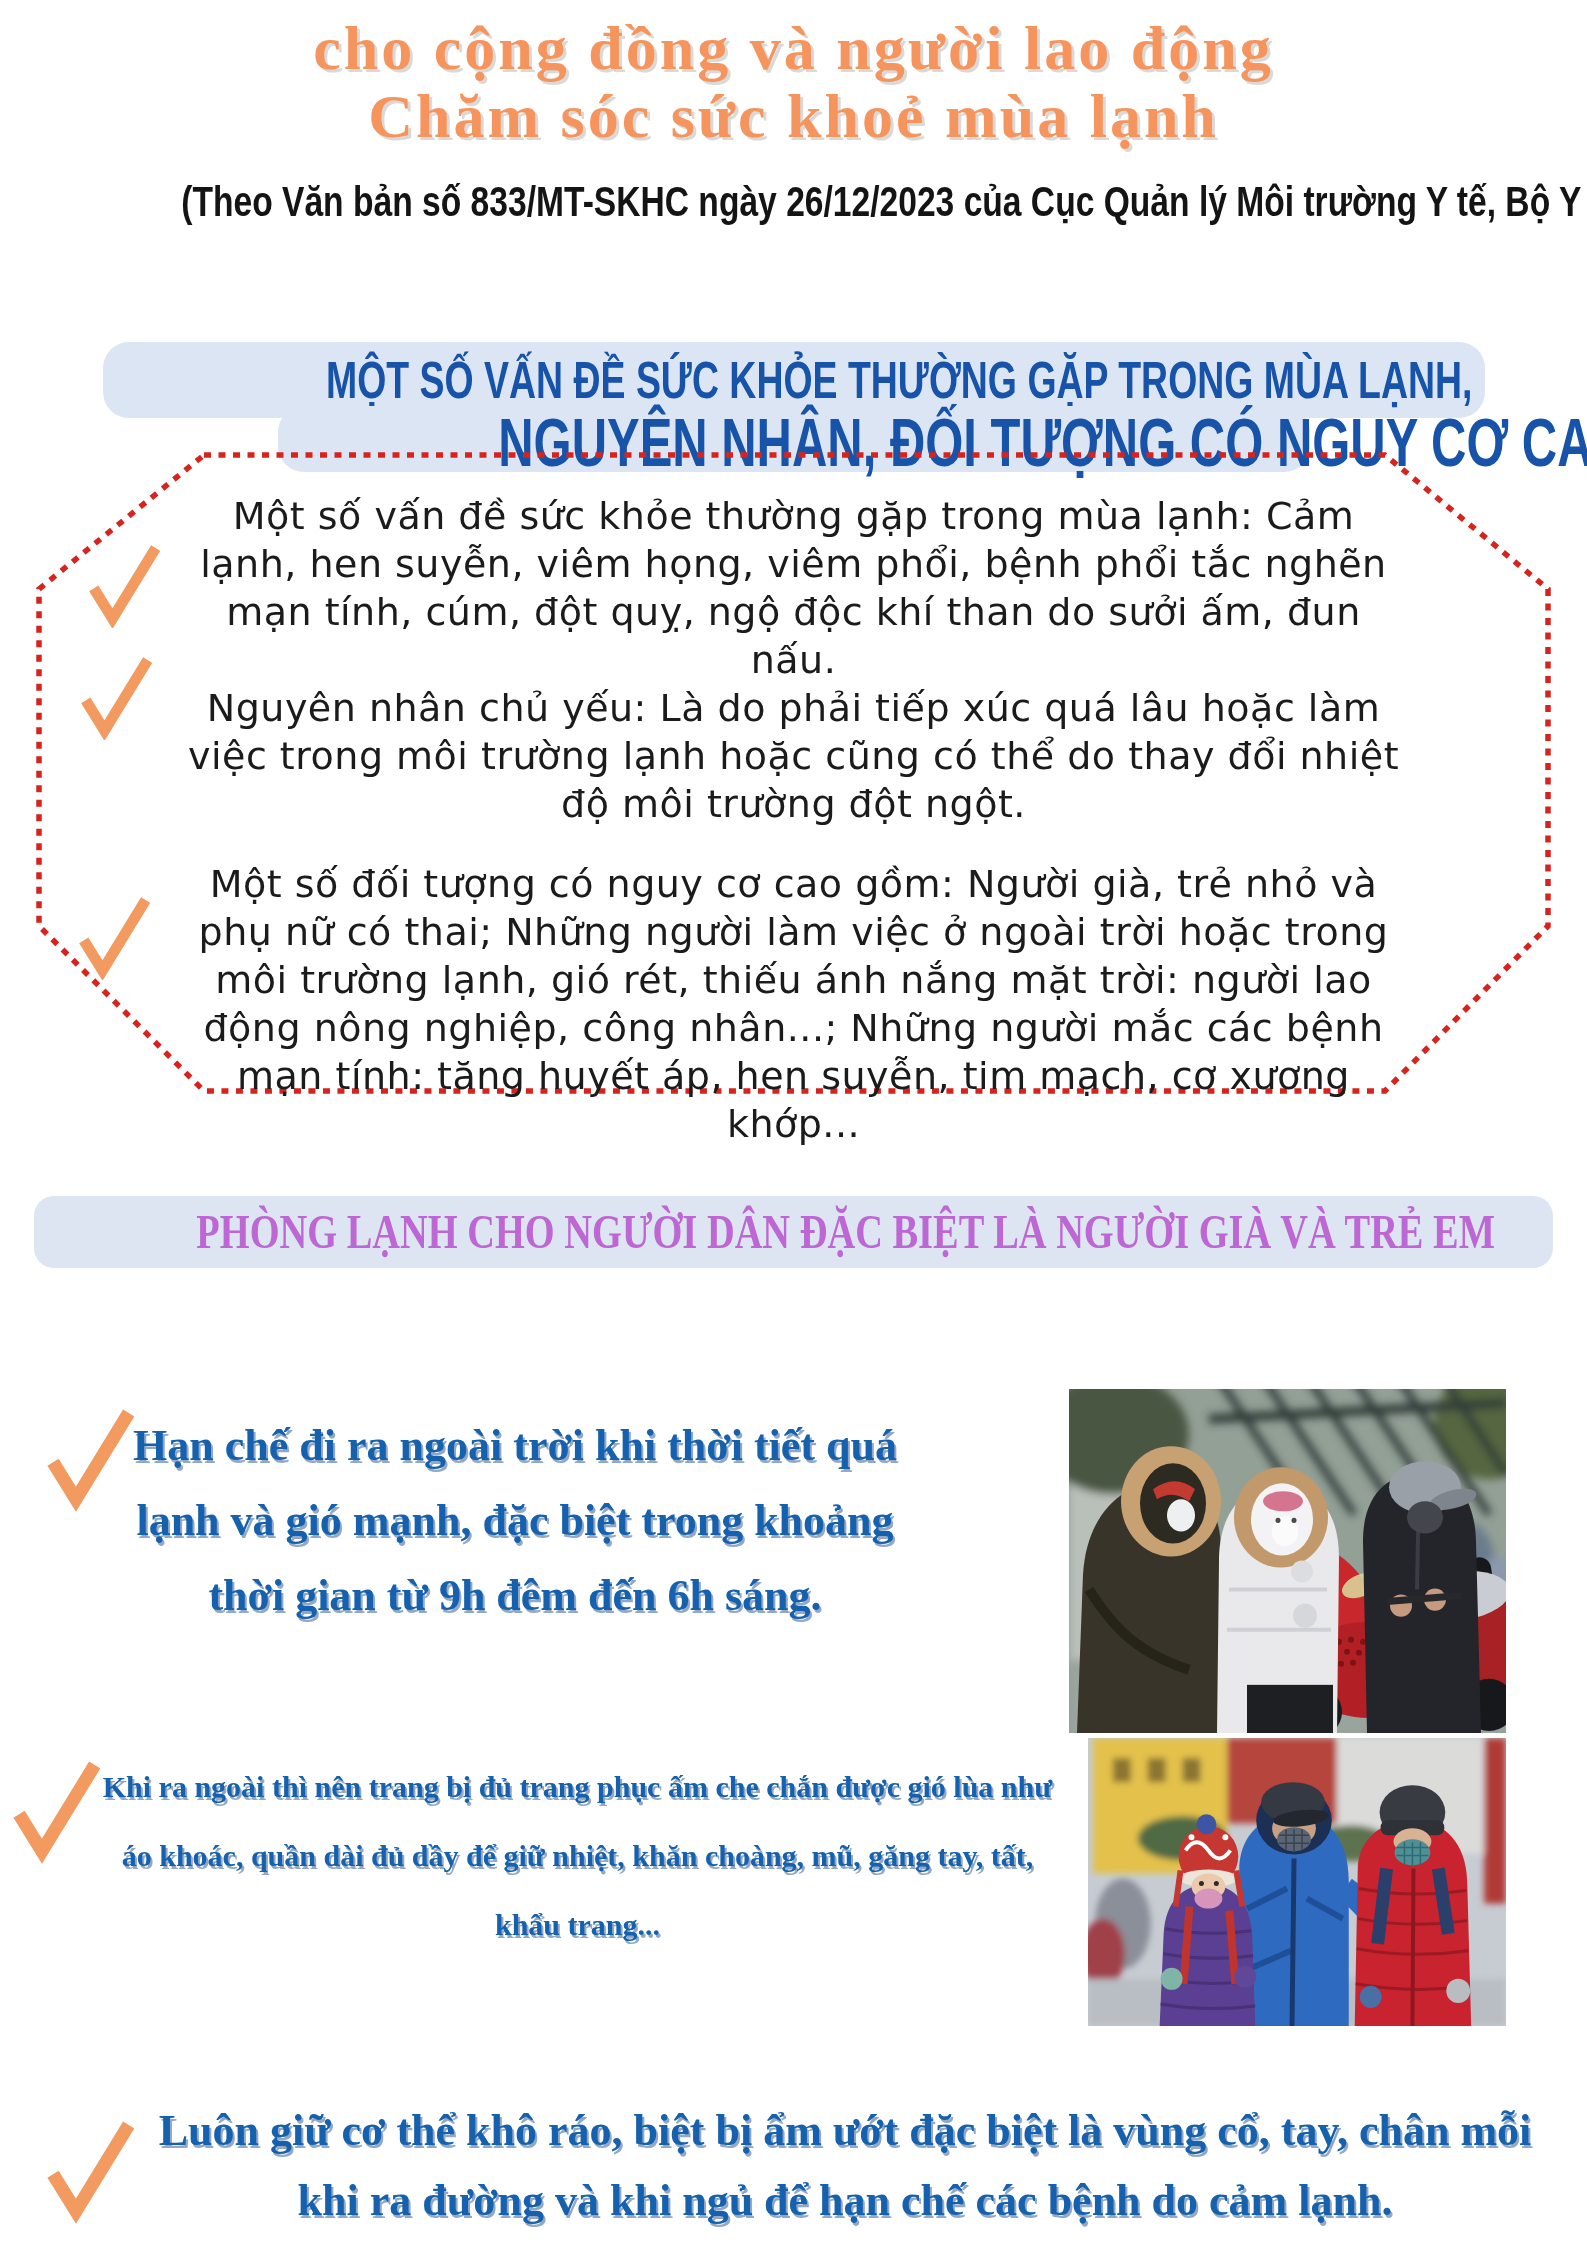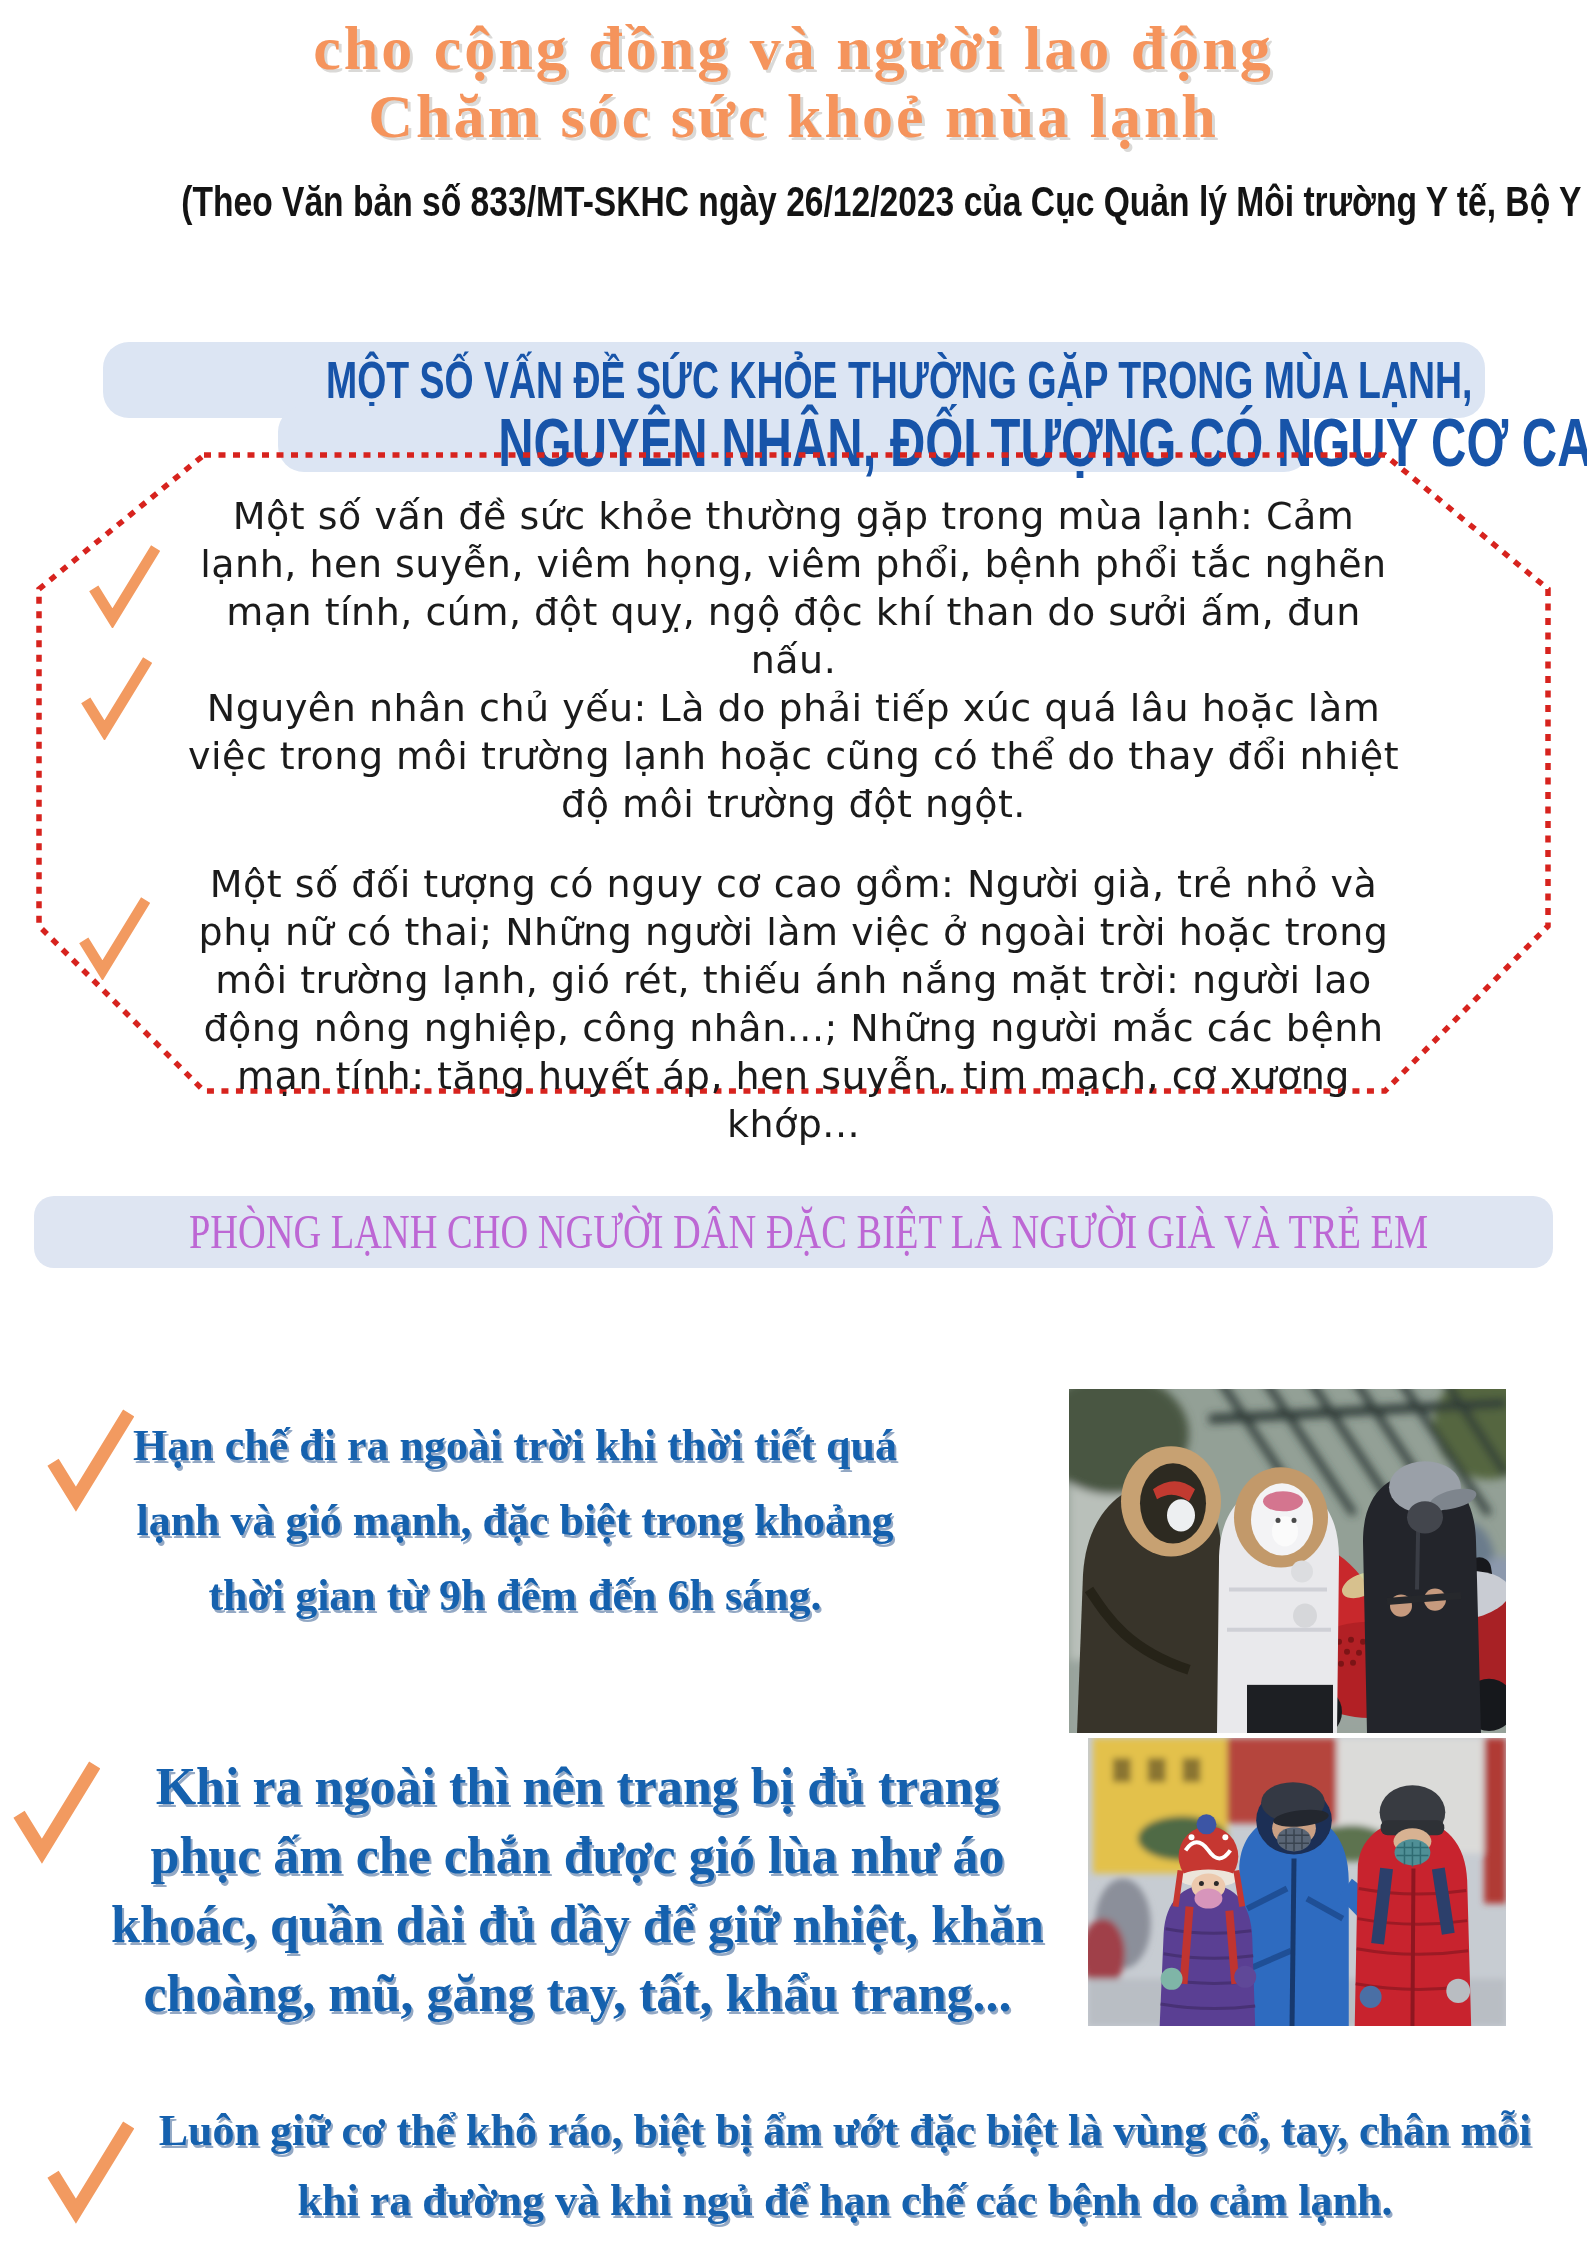--- a/index.html
+++ b/index.html
@@ -35,25 +35,25 @@
   
   .check{position:absolute;color:#F29A60;}
   .oc{width:72px;height:88px;}
   .c1{left:52px;top:88px;} .c2{left:44px;top:200px;} .c3{left:42px;top:440px;}
   .ci{width:88px;height:122px;}
   .ci1{left:46px;top:1396px;} .ci2{left:12px;top:1748px;} .ci3{left:46px;top:2108px;}
 
   
   .banner{position:absolute;left:34px;top:1196px;width:1519px;height:72px;background:#DEE5F2;
           border-radius:20px;text-align:center;line-height:72px;
-          font-family:"Liberation Serif",serif;font-weight:normal;font-size:48px;color:#BD67D4;}
+          font-family:"Liberation Serif",serif;font-weight:bold;font-size:48px;color:#BD67D4;}
   .item{position:absolute;text-align:center;font-family:"Liberation Serif",serif;font-weight:bold;
         color:#1561AE;text-shadow:2px 3px 0 rgba(16,62,125,.45);}
   .item1{left:130px;top:1408px;width:770px;font-size:44px;line-height:75px;}
-  .item2{left:95px;top:1752px;width:965px;font-size:52px;line-height:69px;}
+  .item2{left:95px;top:1752px;width:965px;font-size:30px;line-height:69px;}
   .item3{left:125px;top:2096px;width:1440px;font-size:44px;line-height:70px;}
 
   .photo{position:absolute;display:block;}
   .photo1{left:1069px;top:1389px;width:437px;height:344px;}
   .photo2{left:1088px;top:1738px;width:418px;height:288px;}
 </style>
 </head>
 <body>
 
 <svg width="0" height="0" style="position:absolute" aria-hidden="true">

